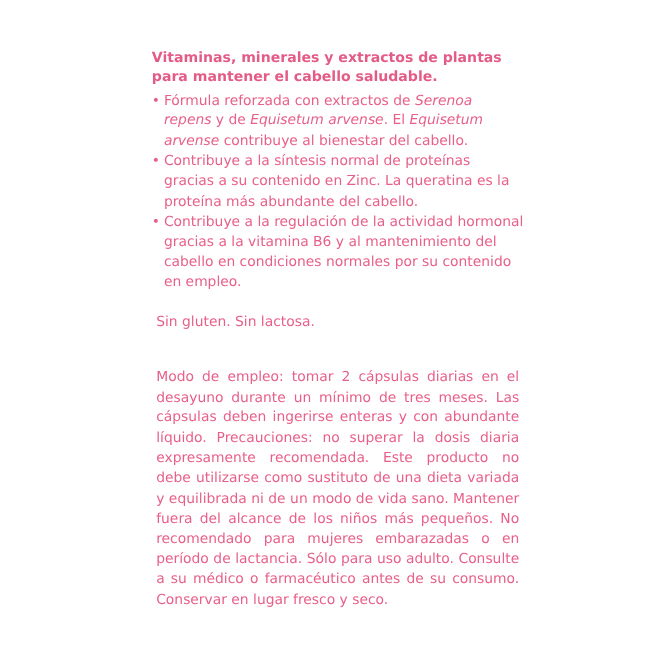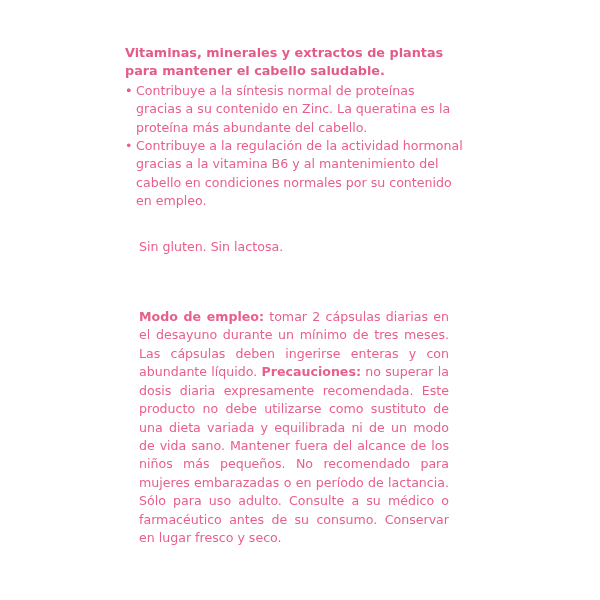--- a/index.html
+++ b/index.html
@@ -14,21 +14,21 @@
     overflow: hidden;
   }
   .page {
     position: relative;
     width: 600px;
     height: 600px;
     box-sizing: border-box;
   }
   .content {
     position: absolute;
-    left: 125px;
+    left: 138px;
     top: 44px;
     width: 338px;
     color: #e8608a;
     font-size: 12.6px;
     line-height: 18.4px;
   }
   .heading {
     font-weight: bold;
     color: #e35c87;
     font-size: 12.8px;
@@ -46,46 +46,47 @@
     margin: 0 0 0 0;
     color: #e8608a;
   }
   .bullet-item .dot {
     position: absolute;
     left: 0;
     top: 0;
     color: #e8608a;
   }
   .para {
-    margin: 14px;
+    margin: 4px;
     color: #e8608a;
   }
   .gap-sm { height: 12px; }
   .gap-md { height: 13px; }
   .italic { font-style: italic; }
-  .bold { font-weight: bold; }
+  .bold { font-weight: normal; }
   .justify {
     text-align: justify;
     text-align-last: left;
   }
   .block-usage {
     color: #e8608a;
   }
 </style>
 </head>
 <body>
 
 <div class="page">
   <div class="content">
 
     <div class="heading">Vitaminas, minerales y extractos de plantas para mantener el cabello saludable.</div>
 
     <ul class="bullet-list">
       <li class="bullet-item">
         <span class="dot">•</span>
+        <span><span>Fórmula reforzada con extractos de </span><span class="italic">Serenoa repens</span><span> y de </span><span class="italic">Equisetum arvense</span><span>. El </span><span class="italic">Equisetum arvense</span><span> contribuye al bienestar del cabello.</span></span>
       </li>
       <li class="bullet-item">
         <span class="dot">•</span>
         <span>Contribuye a la síntesis normal de proteínas gracias a su contenido en Zinc. La queratina es la proteína más abundante del cabello.</span>
       </li>
       <li class="bullet-item">
         <span class="dot">•</span>
         <span>Contribuye a la regulación de la actividad hormonal gracias a la vitamina B6 y al mantenimiento del cabello en condiciones normales por su contenido en empleo.</span>
       </li>
     </ul>

